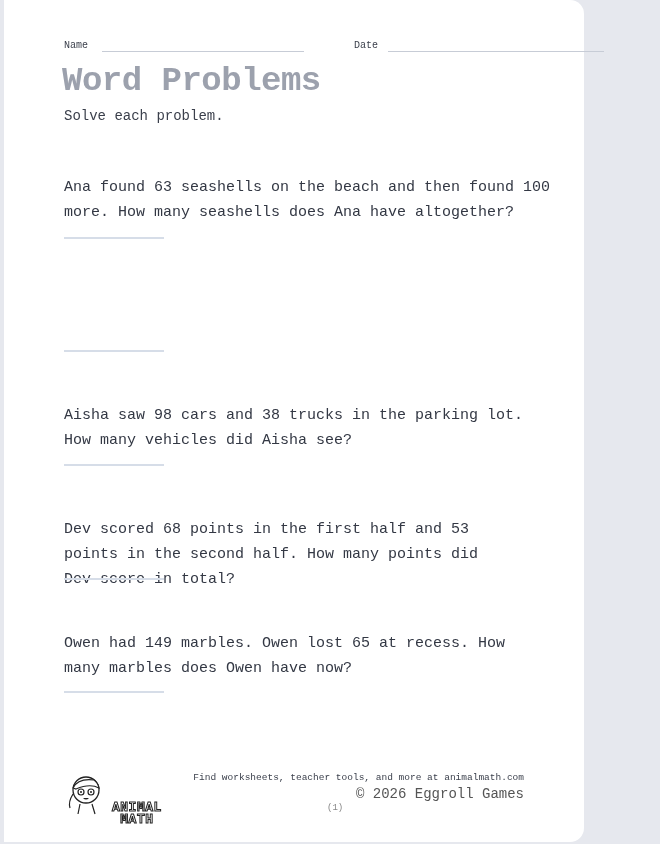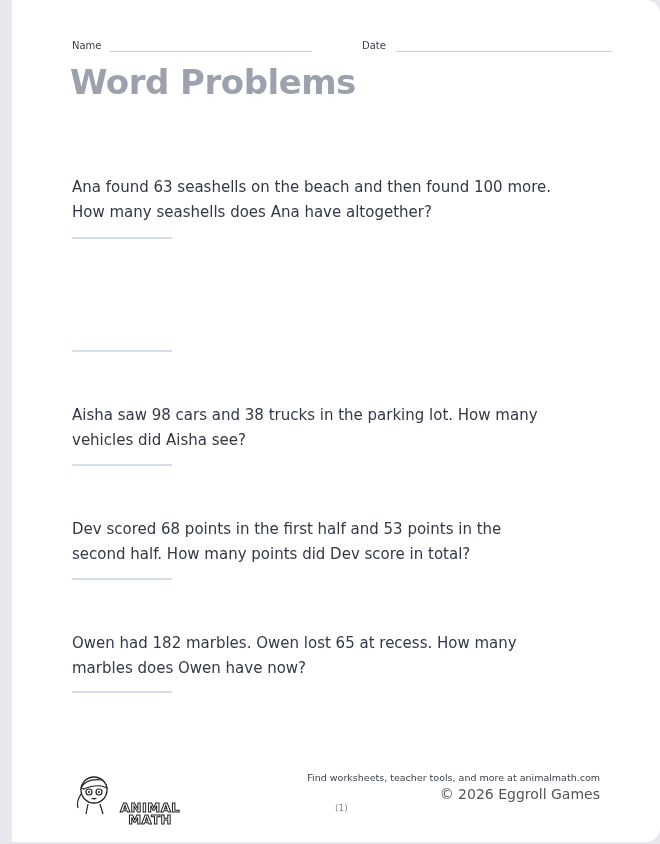--- a/index.html
+++ b/index.html
@@ -1,17 +1,17 @@
 <!DOCTYPE html>
 <html><head>
 <meta charset="utf-8">
 <style>
   html, body { margin:0; padding:0; }
   body { width:660px; height:844px; background:#e6e8ee; font-family:"DejaVu Sans", sans-serif; overflow:hidden; position:relative; }
-  .page { position:absolute; left:12px; top:0; width:648px; height:842px; background:#ffffff; border-radius:0 14px 14px 0; }
+  .page { position:absolute; left:4px; top:0; width:580px; height:842px; background:#ffffff; border-radius:0 14px 14px 0;font-family:Liberation Mono, monospace; }
   .hdr { position:absolute; top:40px; font-size:10px; color:#3a3f4b; }
   .line { position:absolute; height:1px; background:#c7ccd6; }
   .title { position:absolute; left:58px; top:62px; font-size:34px; font-weight:bold; color:#9ca1ad; letter-spacing:-0.5px; }
   .subtitle { position:absolute; left:60px; top:108px; font-size:14px; color:#3a3f4b; }
   .problem { position:absolute; left:60px; width:500px; font-size:15px; line-height:25px; color:#333844;margin-top:12px; }
   .answer { position:absolute; left:60px; width:100px; height:2px; background:#d6dde8; }
   .logo { position:absolute; left:60px; top:764px; display:flex; align-items:center; }
   .logo-text { font-size:13px; font-weight:bold; color:#fff; -webkit-text-stroke:1px #222; line-height:12px; text-align:center; margin-left:4px; letter-spacing:0.5px;margin-top:38px;}
   .footer-line { position:absolute; right:60px; text-align:center; color:#3a3f4b; }
   .pageno { position:absolute; left:323px; top:803px; font-size:9px; color:#888; }
@@ -19,33 +19,34 @@
 </head>
 <body>
 
 <div class="page">
   <span class="hdr" style="left:60px;">Name</span>
   <div class="line" style="left:98px; top:51px; width:202px;"></div>
   <span class="hdr" style="left:350px;">Date</span>
   <div class="line" style="left:384px; top:51px; width:216px;"></div>
 
   <div class="title">Word Problems</div>
+  <div class="subtitle">Solve each problem.</div>
 
   <div class="problem" style="top:163px; width:490px;">Ana found 63 seashells on the beach and then found 100 more. How many seashells does Ana have altogether?</div>
   <div class="answer" style="top:237px;"></div>
 
   <div class="answer" style="top:350px;"></div>
 
   <div class="problem" style="top:391px; width:480px;">Aisha saw 98 cars and 38 trucks in the parking lot. How many vehicles did Aisha see?</div>
   <div class="answer" style="top:464px;"></div>
 
   <div class="problem" style="top:505px; width:440px;">Dev scored 68 points in the first half and 53 points in the second half. How many points did Dev score in total?</div>
   <div class="answer" style="top:578px;"></div>
 
-  <div class="problem" style="top:619px; width:460px;">Owen had 182 marbles. Owen lost 65 at recess. How many marbles does Owen have now?</div>
+  <div class="problem" style="top:619px; width:460px;">Owen had 149 marbles. Owen lost 65 at recess. How many marbles does Owen have now?</div>
   <div class="answer" style="top:691px;"></div>
 
   <div class="logo">
     <svg width="44" height="42" viewBox="0 0 44 42">
       <circle cx="22" cy="16" r="13" fill="#fff" stroke="#222" stroke-width="1.3"></circle>
       <path d="M9 14 Q14 4 30 6 Q34 9 35 14 Q26 9 12 15 Z" fill="#fff" stroke="#222" stroke-width="1.2"></path>
       <circle cx="17" cy="18" r="3" fill="#fff" stroke="#222" stroke-width="1.2"></circle>
       <circle cx="27" cy="18" r="3" fill="#fff" stroke="#222" stroke-width="1.2"></circle>
       <circle cx="17" cy="18" r="1" fill="#222"></circle>
         <circle cx="27" cy="18" r="1" fill="#222"></circle>

